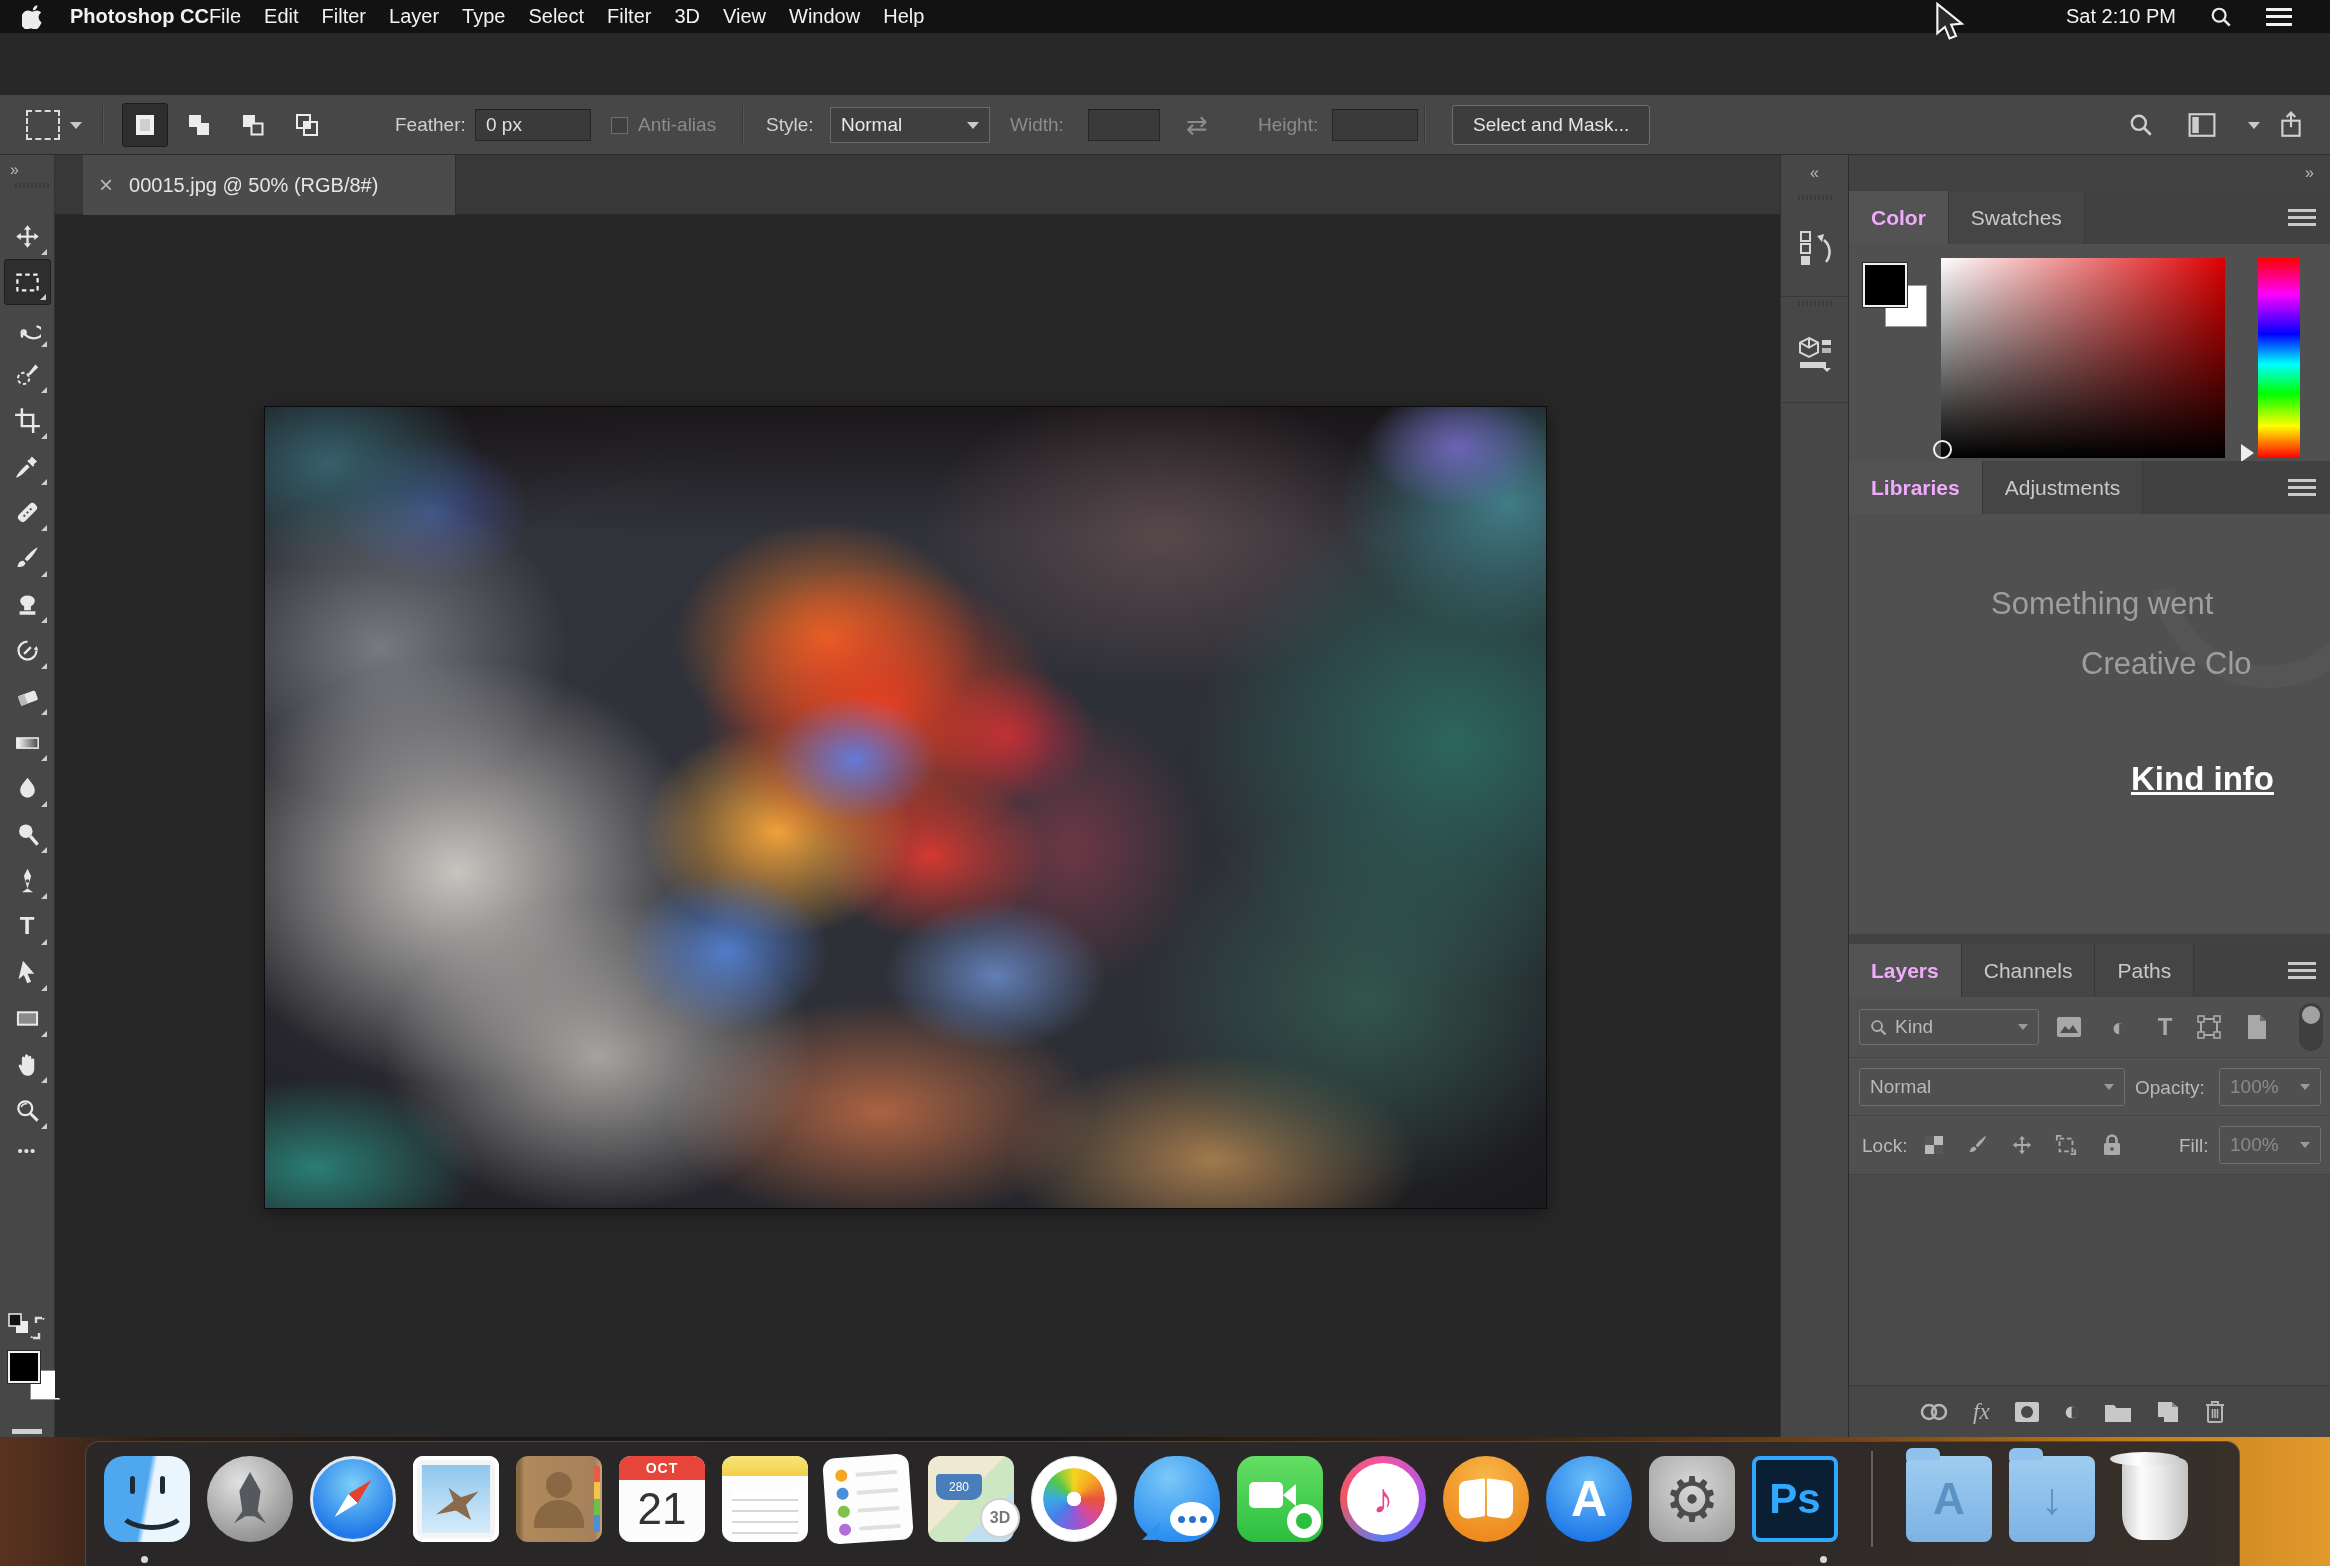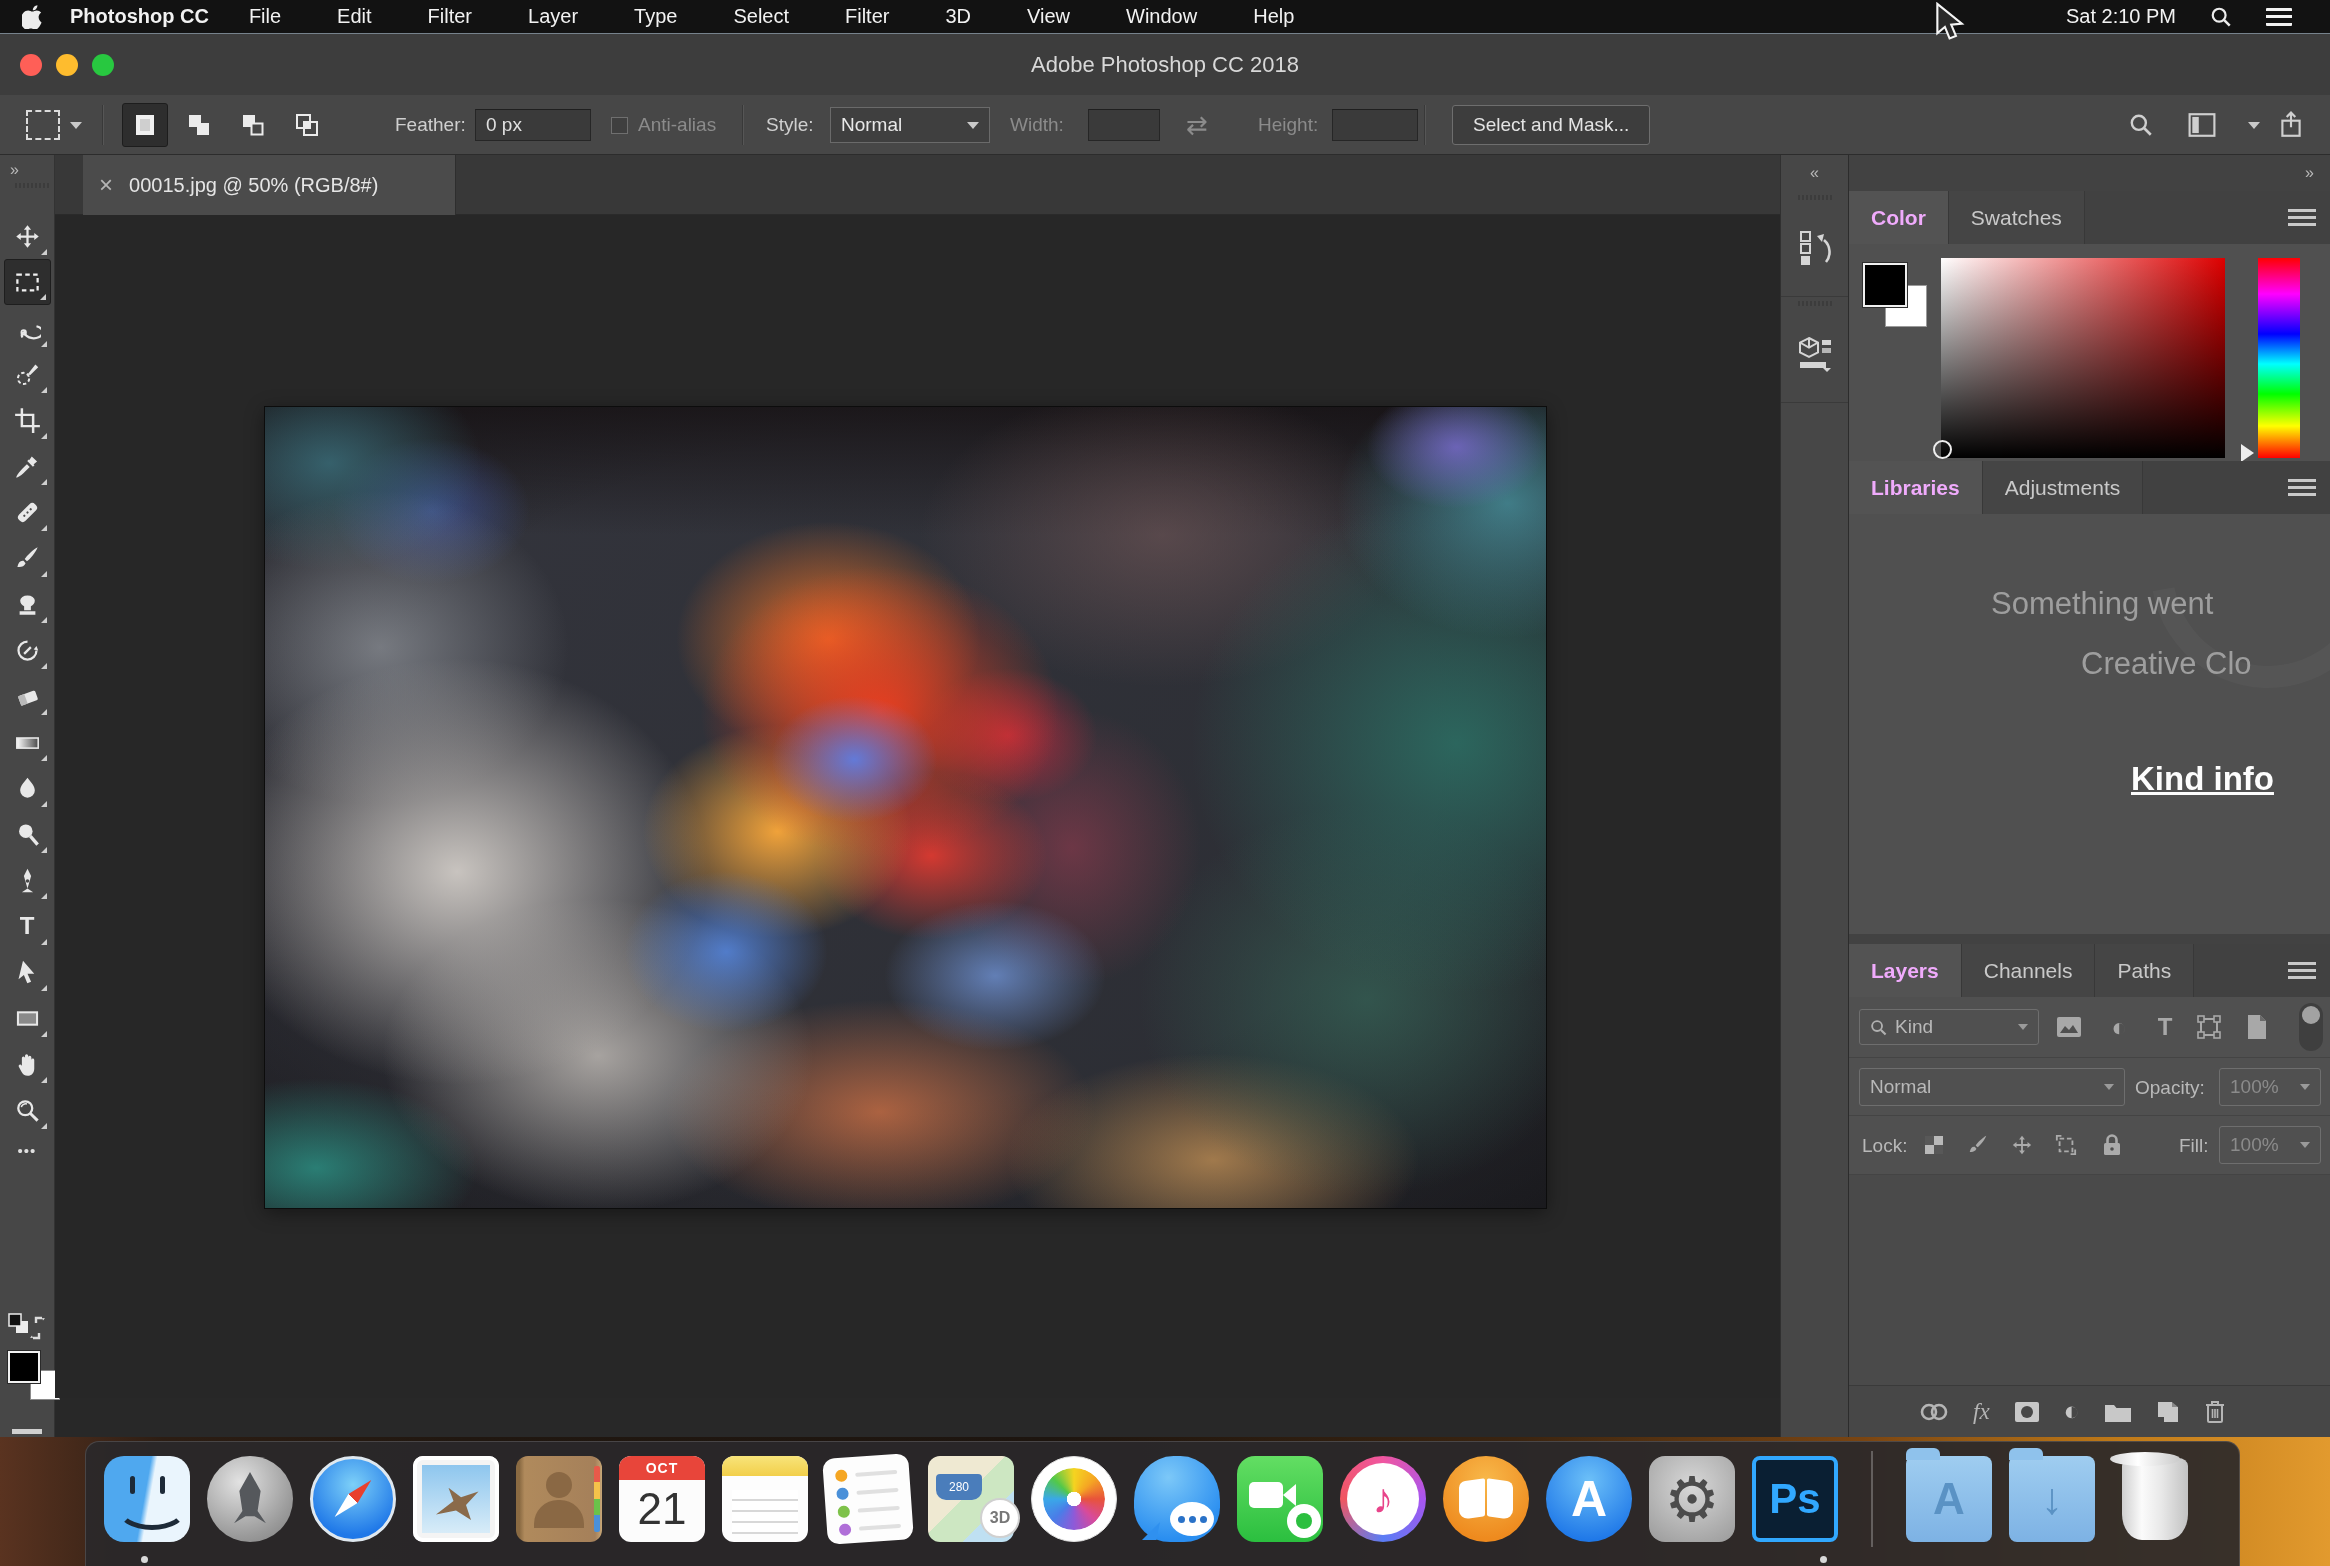--- a/index.html
+++ b/index.html
@@ -7,21 +7,21 @@
           font-family:"Liberation Sans",sans-serif;background:#282828;
           -webkit-font-smoothing:antialiased;}
   .abs{position:absolute;}
   svg{display:block;}
 
   
   .menubar{left:0;top:0;width:2330px;height:33px;background:#121212;color:#f2f2f2;
            display:flex;align-items:center;font-size:20px;}
   .menubar .apple{margin-left:22px;display:flex;align-items:center;}
   .menubar .appname{font-weight:bold;margin-left:28px;}
-  .menu-items{display:flex;margin-left:40px;gap:56px;}
+  .menu-items{display:flex;gap:23px;}
   .menu-item{cursor:default;}
   .menubar-right{margin-left:auto;display:flex;align-items:center;gap:34px;margin-right:38px;}
   .mb-lines{width:26px;height:18px;background:repeating-linear-gradient(#f2f2f2 0 3px,transparent 3px 7.5px);border-radius:1px;}
 
   
   .titlebar{left:0;top:33px;width:2330px;height:62px;background:#3d3d3d;
             border-top:1px solid #76828c;box-sizing:border-box;
             display:flex;align-items:center;}
   .titlebar .title{position:absolute;left:0;right:0;text-align:center;color:#d8d8d8;font-size:22px;}
   .traffic{display:flex;gap:14px;margin-left:20px;z-index:2;}
@@ -237,28 +237,20 @@
       <span>
         <svg width="22" height="22" viewBox="0 0 24 24">
             <circle cx="10" cy="10" r="7" fill="none" stroke="#ececec" stroke-width="2.4"></circle>
             <path d="M15.5 15.5L21.5 21.5" stroke="#ececec" stroke-width="2.8"></path>
           </svg>
       </span>
       <span class="mb-lines"></span>
     </div>
   </div>
 
-  <div class="abs titlebar">
-    <div class="traffic">
-      <span class="light" style="background:#ff5f57"></span>
-      <span class="light" style="background:#febc2e"></span>
-      <span class="light" style="background:#28c840"></span>
-    </div>
-    <span class="title">Adobe Photoshop CC 2018</span>
-  </div>
 
   <div class="abs optionsbar">
     <div class="ob" style="left:16px">
       <span class="marquee-mini"></span>
       <span class="dd-chev"></span>
     </div>
     <div class="ob-sep" style="left:102px"></div>
 
     <div class="ob" style="left:112px;gap:8px">
       <span class="mode-btn active">

